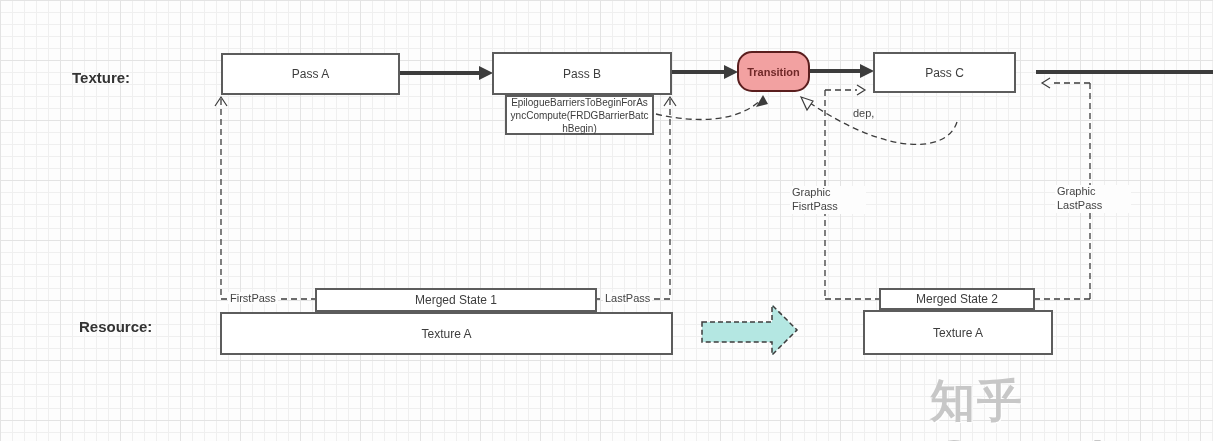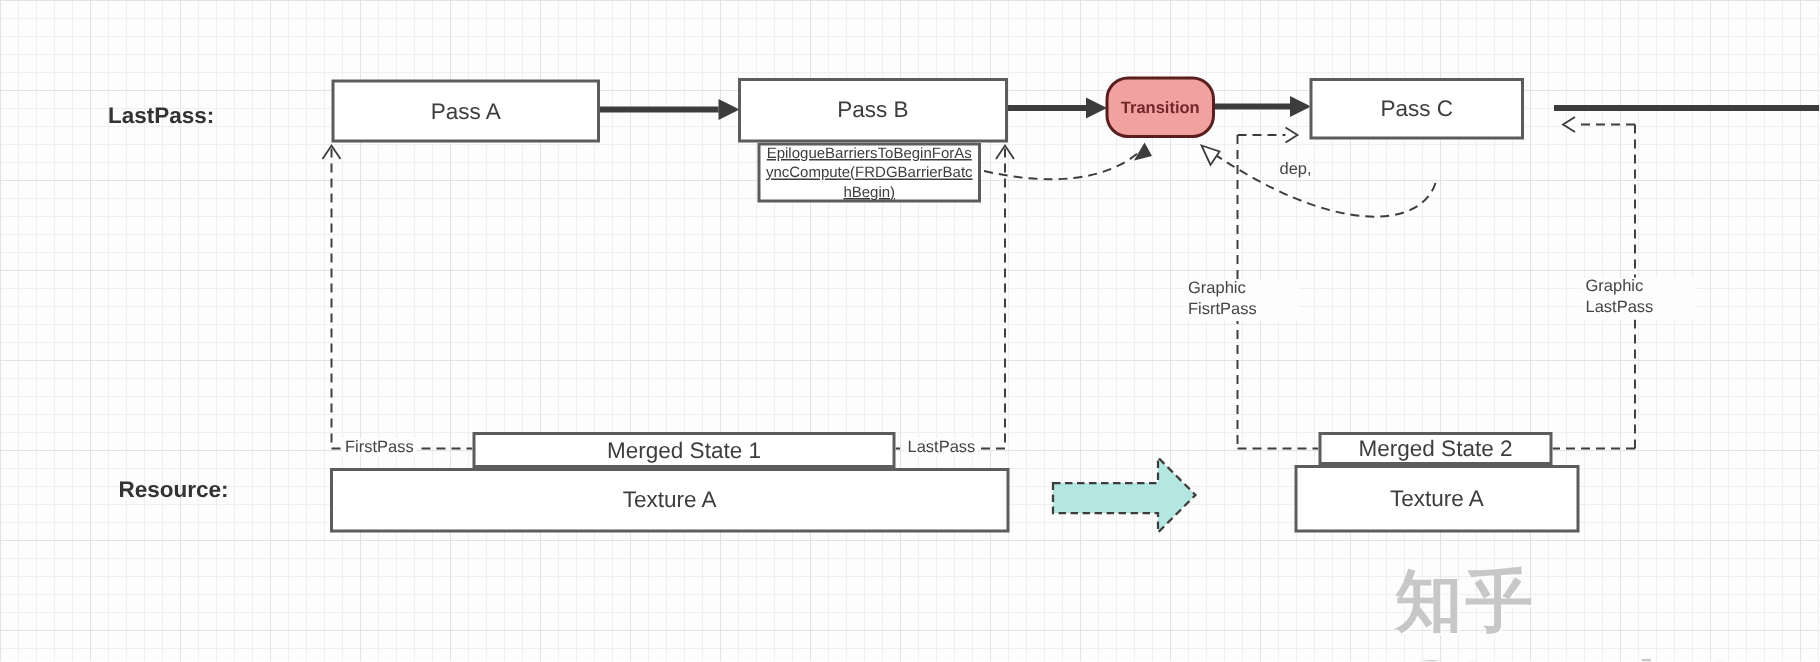--- a/index.html
+++ b/index.html
@@ -16,23 +16,23 @@
   }
   svg.overlay{position:absolute;left:0;top:0;pointer-events:none;}
   .thick{stroke:var(--line,#3c3c3c);stroke-width:4;fill:none;}
   .dash{stroke:var(--line,#3c3c3c);stroke-width:1.3;fill:none;stroke-dasharray:6 4;}
   .head-open{stroke:var(--line,#3c3c3c);stroke-width:1.2;fill:none;}
   .head-fill{fill:var(--line,#3c3c3c);stroke:none;}
   .head-hollow{fill:#fdfdfd;stroke:var(--line,#3c3c3c);stroke-width:1.2;}
   .node{
     position:absolute;background:#fff;border:2px solid var(--box-border,#5c5c5c);
     display:flex;align-items:center;justify-content:center;text-align:center;
-    font-size:15px;box-sizing:border-box;
+    font-size:12px;box-sizing:border-box;
   }
-  .note{font-size:10px;line-height:1.3;word-break:break-all;padding:0 3px;text-decoration:underline;}
+  .note{font-size:10px;line-height:1.3;word-break:break-all;padding:0 3px;}
   .transition{
     position:absolute;left:737px;top:51px;width:73px;height:41px;border-radius:15px;
     background:var(--transition-fill,#f2a1a1);border:2px solid var(--transition-border,#5a1e1e);
     color:var(--transition-text,#702828);font-weight:bold;font-size:11px;
     display:flex;align-items:center;justify-content:center;box-sizing:border-box;
   }
   .sec-label{position:absolute;font-weight:bold;font-size:15px;color:#333;}
   .edge-label{position:absolute;font-size:11px;color:#444;background:#fdfdfd;padding:0 2px;}
   .vlabel{white-space:pre-line;text-align:left;line-height:1.25;}
   .watermark{
@@ -69,21 +69,21 @@
 
     <path class="dash" d="M656 114 C700 124 738 121 761 100"></path>
     <polygon class="head-fill" points="763,95 756,107 768,104"></polygon>
 
     <path class="dash" d="M957 122 C947 153 889 157 807 101"></path>
     <polygon class="head-hollow" points="801,97 813,101 807,110"></polygon>
 
     <polygon points="702,322 772,322 772,305 797,330 772,355 772,342 702,342" style="fill:var(--cyan-fill,#b4e7e2);stroke:var(--line,#3c3c3c);stroke-width:1.5;stroke-dasharray:5 3"></polygon>
   </svg>
 
-  <div class="sec-label" style="left:72px;top:69px">LastPass:</div>
+  <div class="sec-label" style="left:72px;top:69px">Texture:</div>
   <div class="sec-label" style="left:79px;top:318px">Resource:</div>
 
   <div class="node" style="left:221px;top:53px;width:179px;height:42px">
     <span>Pass A</span>
   </div>
   <div class="node" style="left:492px;top:52px;width:180px;height:43px">
     <span>Pass B</span>
   </div>
   <div class="node note" style="left:505px;top:95px;width:149px;height:40px">
     <span>EpilogueBarriersToBeginForAsyncCompute(FRDGBarrierBatchBegin)</span>

